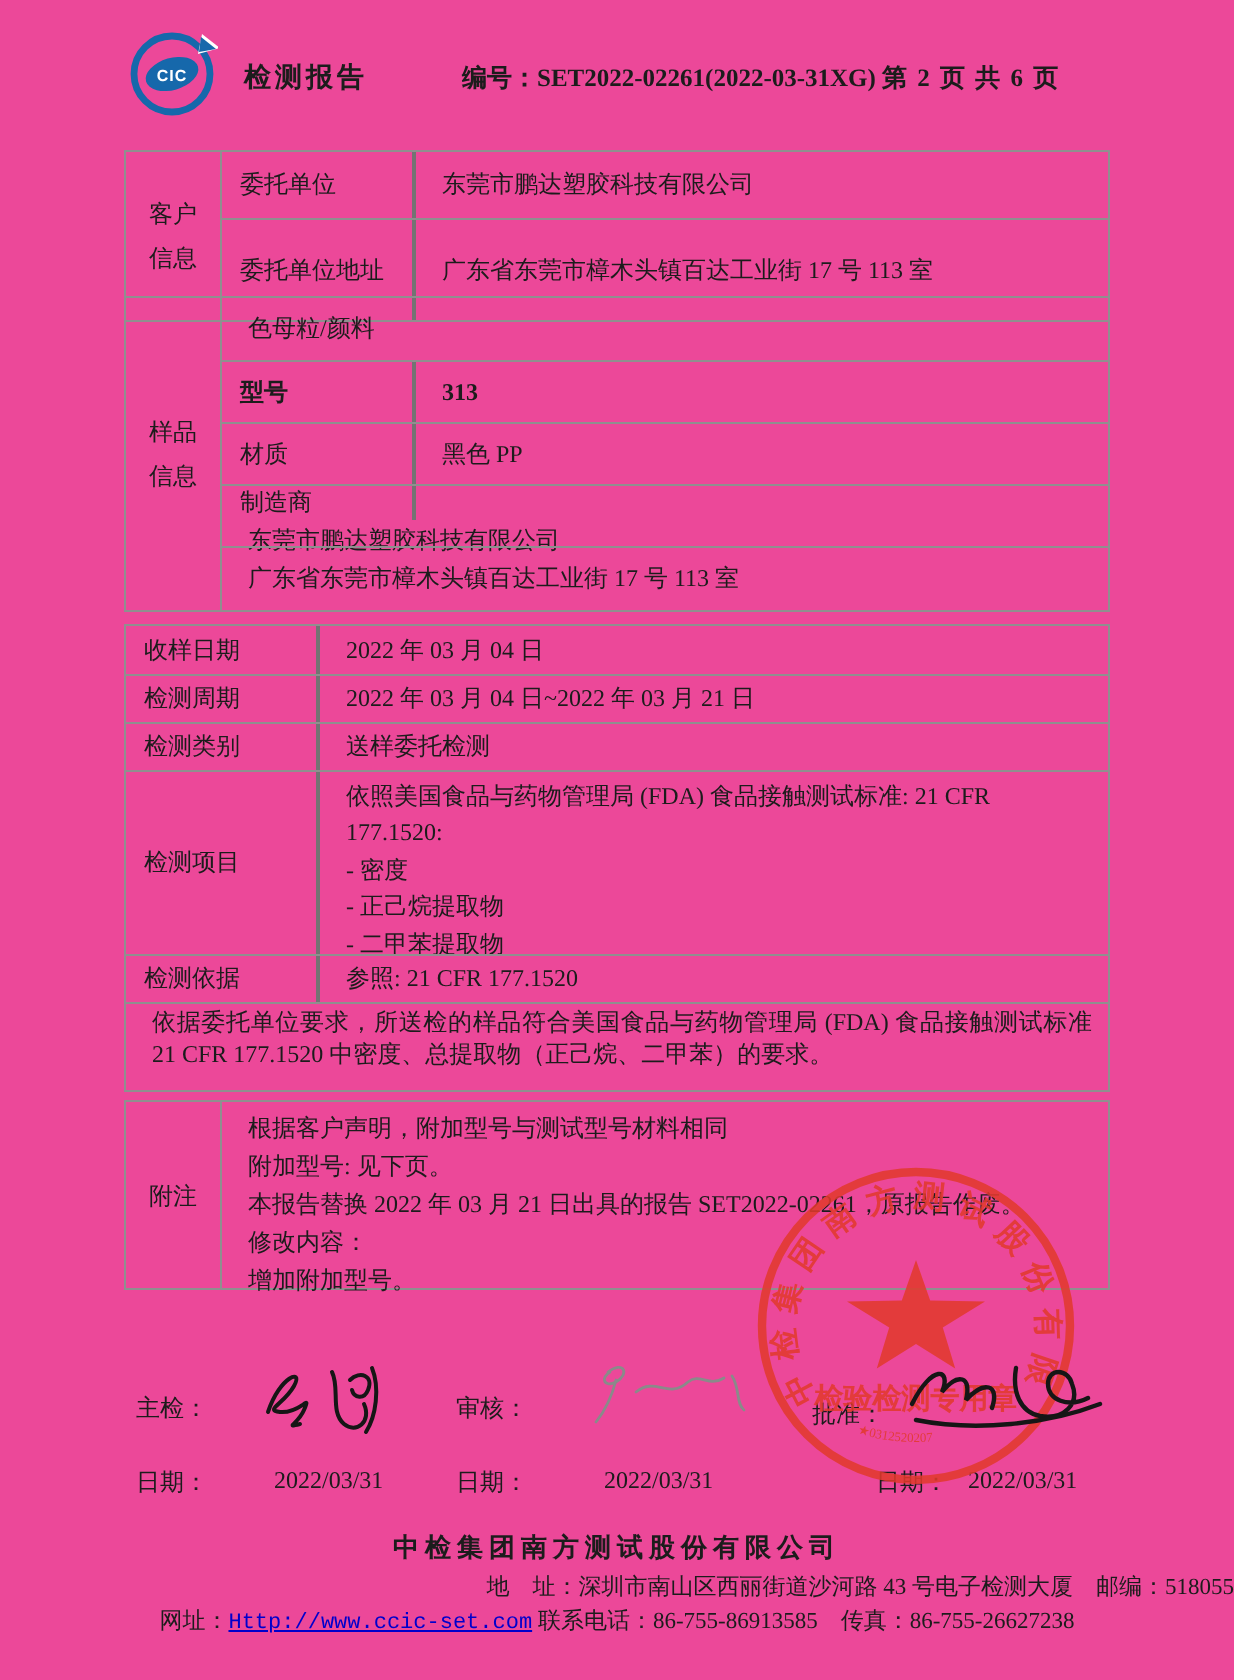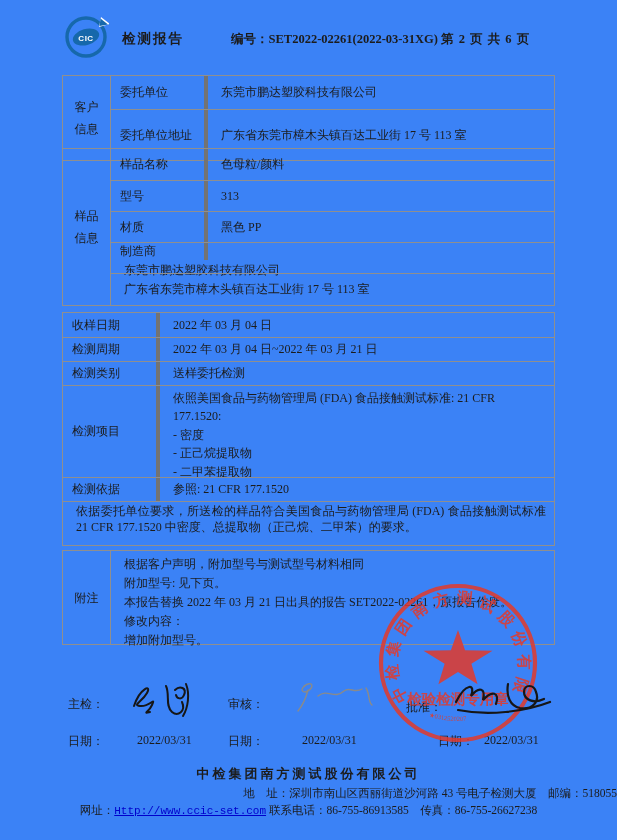--- a/index.html
+++ b/index.html
@@ -1,36 +1,36 @@
 <!DOCTYPE html>
 <html><head>
 <meta charset="utf-8">
 <style>
   * { margin:0; padding:0; box-sizing:border-box; }
   html,body { background:#ffffff; }
   .page {
-    position:relative; width:617px; height:840px; background:#3b82f6;
+    position:relative; width:617px; height:840px; background:#ec4899;
     font-family:"Liberation Serif","DejaVu Serif",serif;
     color:#1c1c1c; font-size:12px; overflow:hidden;
   }
   
   .hdr-title   { position:absolute; left:122px; top:30px; font-size:13.5px; font-weight:bold; letter-spacing:2px; }
   .hdr-number  { position:absolute; left:231px; top:31px; font-size:12.5px; font-weight:bold; }
   .hdr-pages   { position:absolute; left:441px; top:31px; font-size:12.5px; font-weight:bold; letter-spacing:1px; }
   .logo        { position:absolute; left:63px; top:14px; width:46px; height:46px; }
   
   .sec { position:absolute; left:62px; width:493px; border:1px solid #8f8f8f; display:flex; background:transparent; }
   .sec-label {
     width:48px; border-right:1px solid #8f8f8f; display:flex; align-items:center; justify-content:center;
     text-align:center; line-height:22px; font-weight:normal; padding:0 10px;
   }
   .sec-body { flex:1; display:flex; flex-direction:column; }
   .trow { display:flex; }
   .trow + .trow { border-top:1px solid #8f8f8f; }
-  .fl { width:97px; border-right:4px solid #737373; display:flex; align-items:center; padding-left:9px; }
+  .fl { width:97px; border-right:2px solid #737373; display:flex; align-items:center; padding-left:9px; }
   .fv { flex:1; display:flex; align-items:center; padding:2px 8px 2px 13px; }
   .fv.multiline { display:block; white-space:pre-line; line-height:18.4px; padding-top:3px; }
   .fv.justify   { display:block; line-height:15.8px; padding-top:2px; text-align:justify; }
   .note-cell { flex:1; white-space:pre-line; line-height:19px; padding:4px 10px 0 13px; }
   
   .sig-label { position:absolute; font-size:12px; }
   .sig-svg   { position:absolute; }
   .z-top     { z-index:7; }
   
   .stamp { position:absolute; left:373px; top:578px; width:170px; height:172px; z-index:5; opacity:0.86; }
@@ -67,24 +67,23 @@
         <div class="fl">委托单位地址</div>
         <div class="fv">广东省东莞市樟木头镇百达工业街 17 号 113 室</div>
       </div>
     </div>
   </div>
 
   <div class="sec" style="top:148px;height:158px;">
     <div class="sec-label">样品信息</div>
     <div class="sec-body">
       <div class="trow" style="height:31px;">
-        <div class="fl">样品名称</div>
         <div class="fv">色母粒/颜料</div>
       </div>
-      <div class="trow" style="height:31px;">
+      <div class="trow" style="height:31px;font-weight:bold;">
         <div class="fl">型号</div>
         <div class="fv">313</div>
       </div>
       <div class="trow" style="height:31px;">
         <div class="fl">材质</div>
         <div class="fv">黑色 PP</div>
       </div>
       <div class="trow" style="height:31px;flex-direction:column;">
         <div class="fl">制造商</div>
         <div class="fv">东莞市鹏达塑胶科技有限公司</div>

